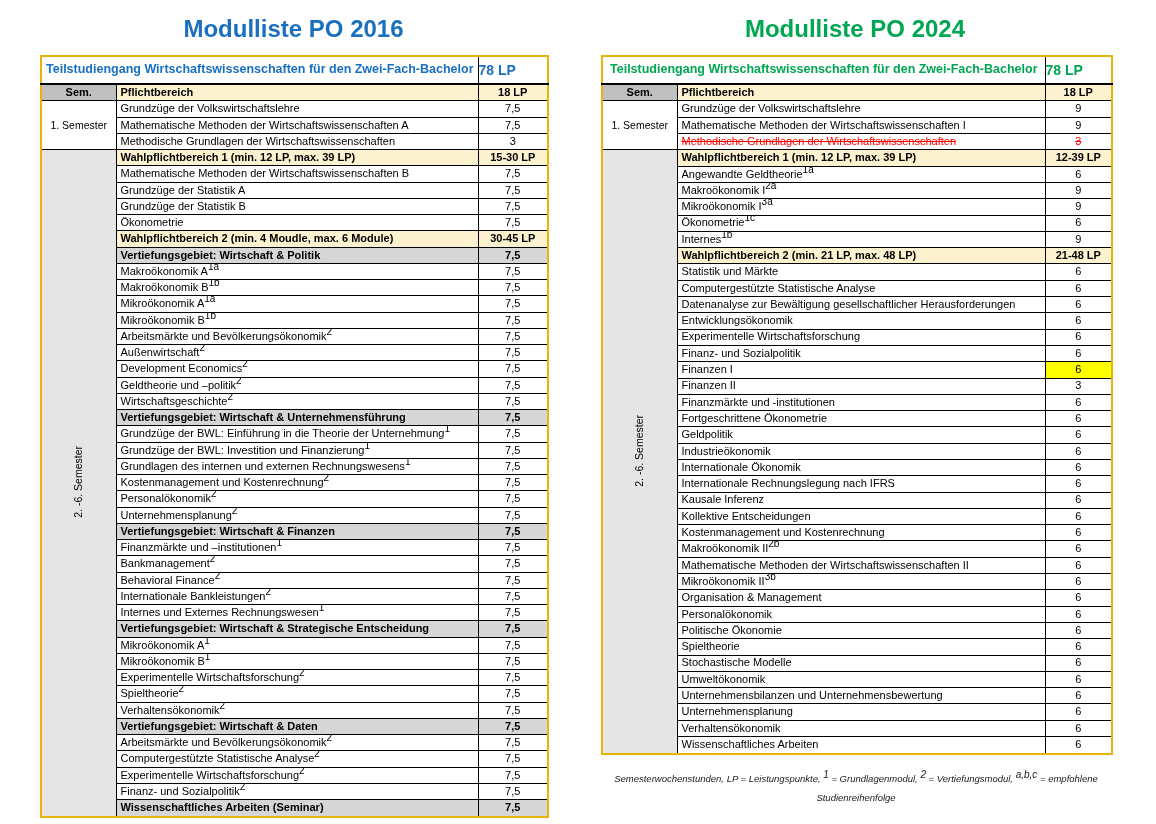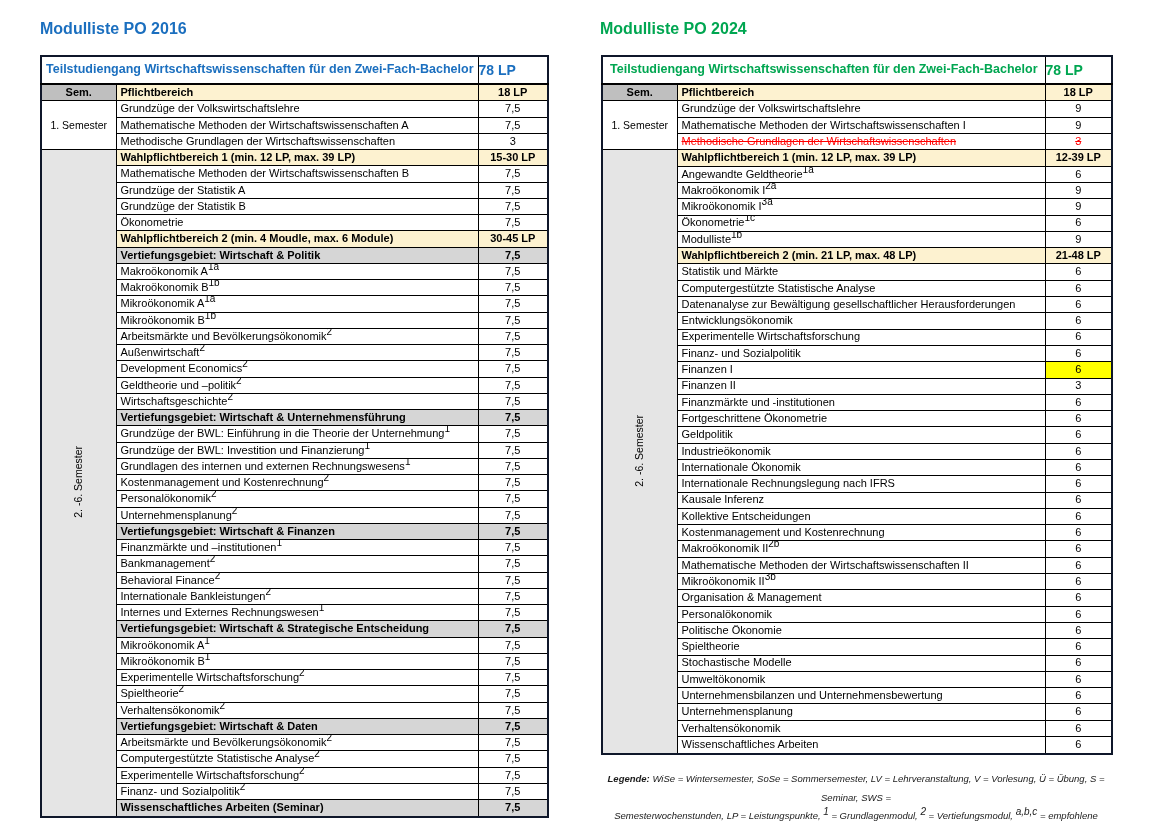--- a/index.html
+++ b/index.html
@@ -2,30 +2,30 @@
 <html><head>
 <meta charset="utf-8">
 <style>
   html,body{margin:0;padding:0;}
   body{
     width:1156px;height:824px;position:relative;background:#ffffff;
     font-family:"Liberation Sans",sans-serif;color:#000;overflow:hidden;
   }
   .page-title{
     position:absolute;top:14px;height:30px;line-height:30px;
-    text-align:left;font-size:16px;font-weight:bold;letter-spacing:0px;
+    text-align:center;font-size:24px;font-weight:bold;letter-spacing:0px;
   }
   #title-left{left:40px;width:507px;color:var(--accent-2016);}
   #title-right{left:600px;width:510px;color:var(--accent-2024);}
   .panel{position:absolute;top:55px;}
   #panel-left{left:40px;width:507px;height:763px;}
   #panel-right{left:601px;width:510px;height:700px;}
   table.module-table{
     border-collapse:collapse;table-layout:fixed;width:100%;height:100%;
-    border:2px solid #0f172a;
+    border:2px solid #eab308;
   }
   .t-left .c-sem{width:75px;} .t-left .c-mod{width:362px;} .t-left .c-lp{width:70px;}
   .t-right .c-sem{width:75px;} .t-right .c-mod{width:368px;} .t-right .c-lp{width:67px;}
   td{border:1px solid #000;font-size:11px;line-height:1.05;overflow:hidden;white-space:nowrap;padding:0;}
   tr.head-row{height:28px;}
   tr.head-row td{border-bottom:2px solid #000;}
   td.head-title{font-size:12.5px;font-weight:bold;text-align:center;}
   td.head-lp{font-size:14px;font-weight:bold;text-align:left;}
   .t-left td.head-title,.t-left td.head-lp{color:var(--accent-2016);}
   .t-right td.head-title,.t-right td.head-lp{color:var(--accent-2024);}
@@ -300,21 +300,21 @@
         </tr>
         <tr>
           <td class="mod"><span class="cell-text">Mikroökonomik I</span><sup>3a</sup></td>
           <td class="lp"><span class="cell-text">9</span></td>
         </tr>
         <tr>
           <td class="mod"><span class="cell-text">Ökonometrie</span><sup>1c</sup></td>
           <td class="lp"><span class="cell-text">6</span></td>
         </tr>
         <tr>
-          <td class="mod"><span class="cell-text">Modulliste</span><sup>1b</sup></td>
+          <td class="mod"><span class="cell-text">Internes</span><sup>1b</sup></td>
           <td class="lp"><span class="cell-text">9</span></td>
         </tr>
         <tr>
           <td class="mod section"><span class="cell-text">Wahlpflichtbereich 2 (min. 21 LP, max. 48 LP)</span></td>
           <td class="lp section"><span class="cell-text">21-48 LP</span></td>
         </tr>
         <tr>
           <td class="mod"><span class="cell-text">Statistik und Märkte</span></td>
           <td class="lp"><span class="cell-text">6</span></td>
         </tr>
@@ -432,15 +432,14 @@
         </tr>
         <tr>
           <td class="mod"><span class="cell-text">Wissenschaftliches Arbeiten</span></td>
           <td class="lp"><span class="cell-text">6</span></td>
         </tr>
       </tbody>
   </table>
 </div>
 
 <div id="legend">
-  <div class="legend-line"><span class="legend-label">Legende:</span> <span>WiSe = Wintersemester, SoSe = Sommersemester, LV = Lehrveranstaltung, V = Vorlesung, Ü = Übung, S = Seminar, SWS =</span></div>
   <div class="legend-line" id="legend-line2"><span>Semesterwochenstunden, LP = Leistungspunkte, </span><sup>1</sup><span> = Grundlagenmodul, </span><sup>2</sup><span> = Vertiefungsmodul, </span><sup>a,b,c</sup><span> = empfohlene Studienreihenfolge</span></div>
 </div>
 
 </body></html>

